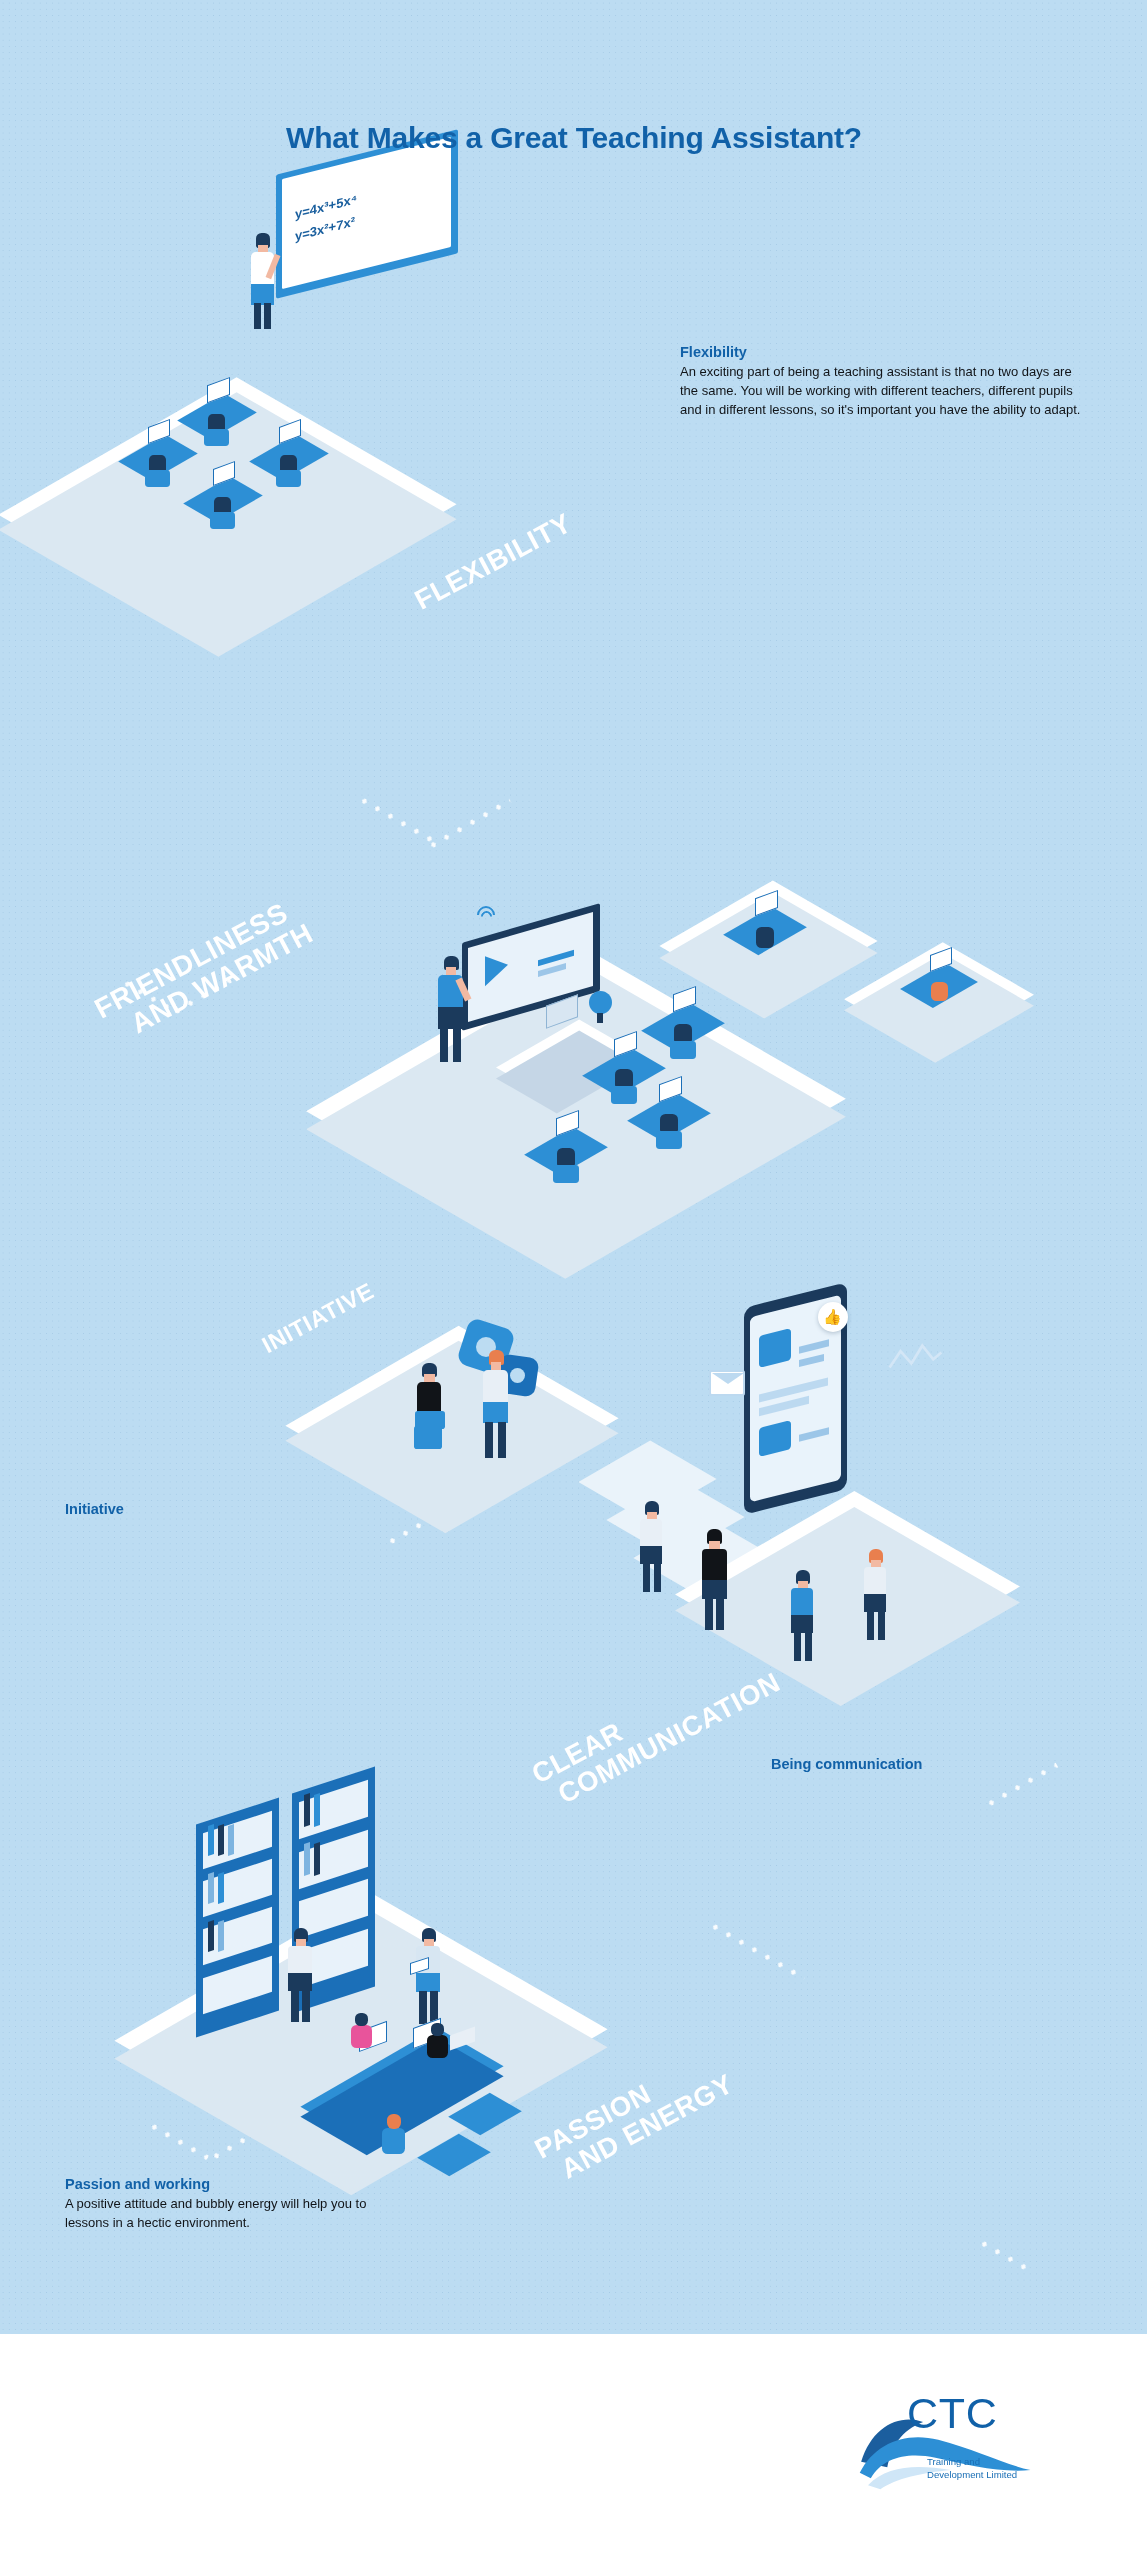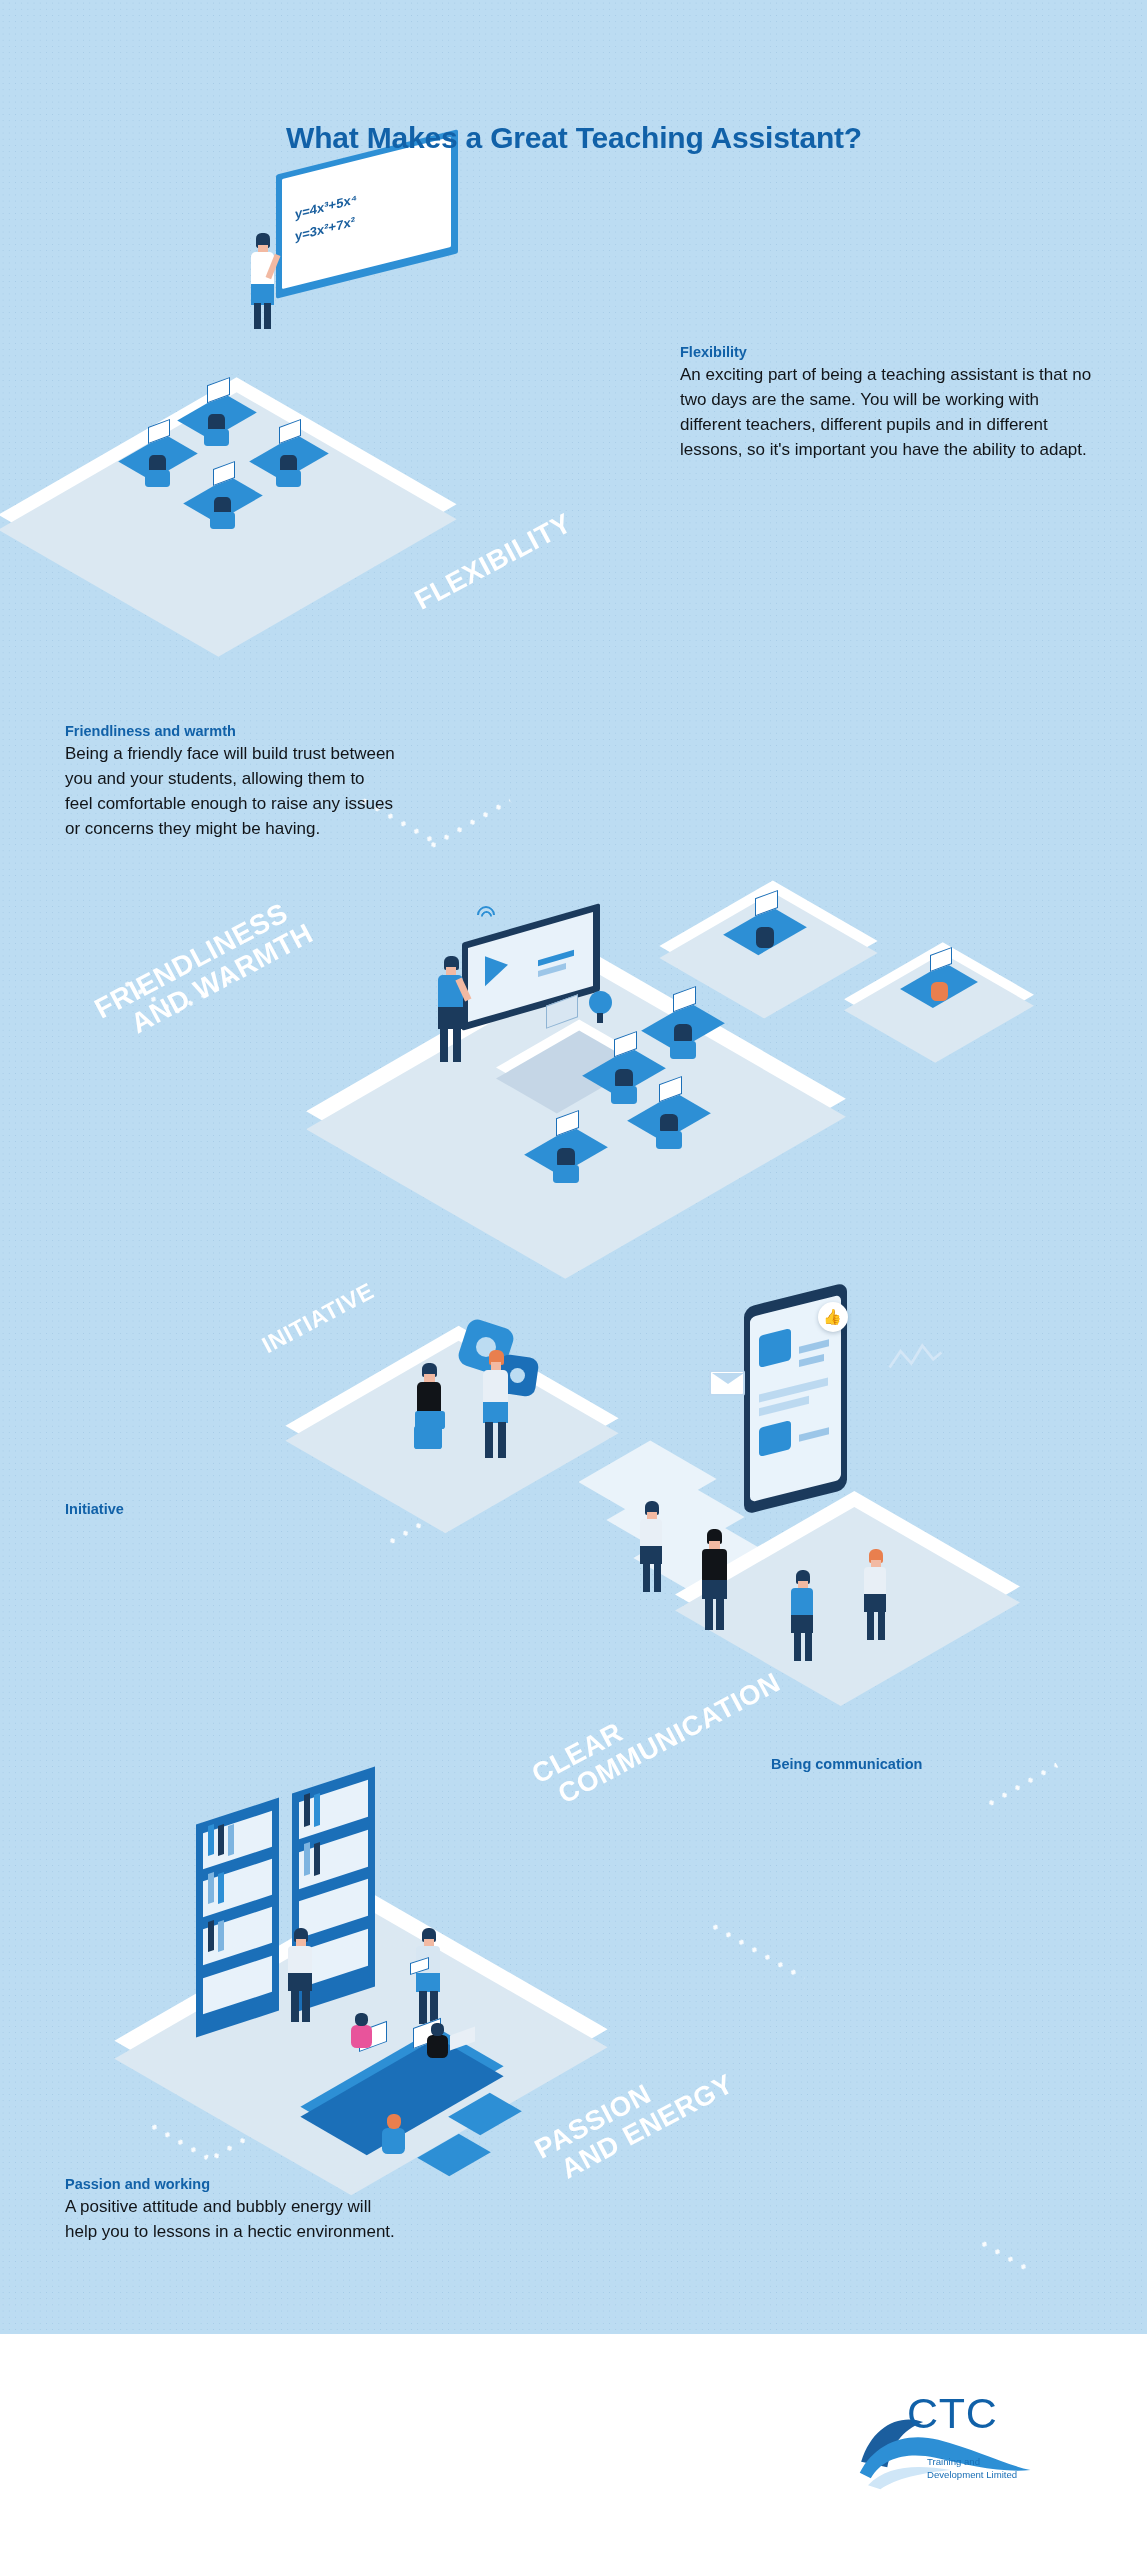--- a/index.html
+++ b/index.html
@@ -48,21 +48,21 @@
   .wm-init   { left:258px;  top:1336px; font-size:23px; transform:rotate(-28deg); transform-origin:left top; }
   .wm-clear  { left:527px;  top:1763px; font-size:27.5px; transform:rotate(-28deg); transform-origin:left top; }
   .wm-pass   { left:530px;  top:2138px; font-size:27.5px; transform:rotate(-28deg); transform-origin:left top; }
 
   
   .block{ position:absolute; z-index:22; }
   .block h2{
     color:#1161a8; font-size:14.5px; font-weight:bold; margin-bottom:3.4px;
   }
   .block p{
-    color:#111418; font-size:17px; line-height:1.46; font-weight:400;
+    color:#111418; font-size:13px; line-height:1.46; font-weight:400;
   }
   .blk-flex   { left:680px; top:344px;  width:413px; }
   .blk-friend { left:65px;  top:723px; width:331px; }
   .blk-init   { left:65px;  top:1501px; width:324px; }
   .blk-clear  { left:771px;top:1756px; width:310px; }
   .blk-pass   { left:65px;  top:2176px; width:331px; }
 
   
   .dots{ position:absolute; z-index:7; pointer-events:none; }
   .dotline{
@@ -454,24 +454,20 @@
       <div class="plat blue" style="left:303px; top:441px; width:48px; height:40px;"></div>
       <div class="plat blue" style="left:272px; top:482px; width:48px; height:40px;"></div>
     </div>
   </div>
 
   <div class="block blk-flex">
     <h2>Flexibility</h2>
     <p>An exciting part of being a teaching assistant is that no two days are the same. You will be working with different teachers, different pupils and in different lessons, so it's important you have the ability to adapt.</p>
   </div>
 
-  <div class="block blk-friend">
-    <h2>Friendliness and warmth</h2>
-    <p>Being a friendly face will build trust between you and your students, allowing them to feel comfortable enough to raise any issues or concerns they might be having.</p>
-  </div>
 
   <div class="block blk-init">
     <h2>Initiative</h2>
   </div>
 
   <div class="block blk-clear">
     <h2>Being communication</h2>
   </div>
 
   <div class="block blk-pass">

